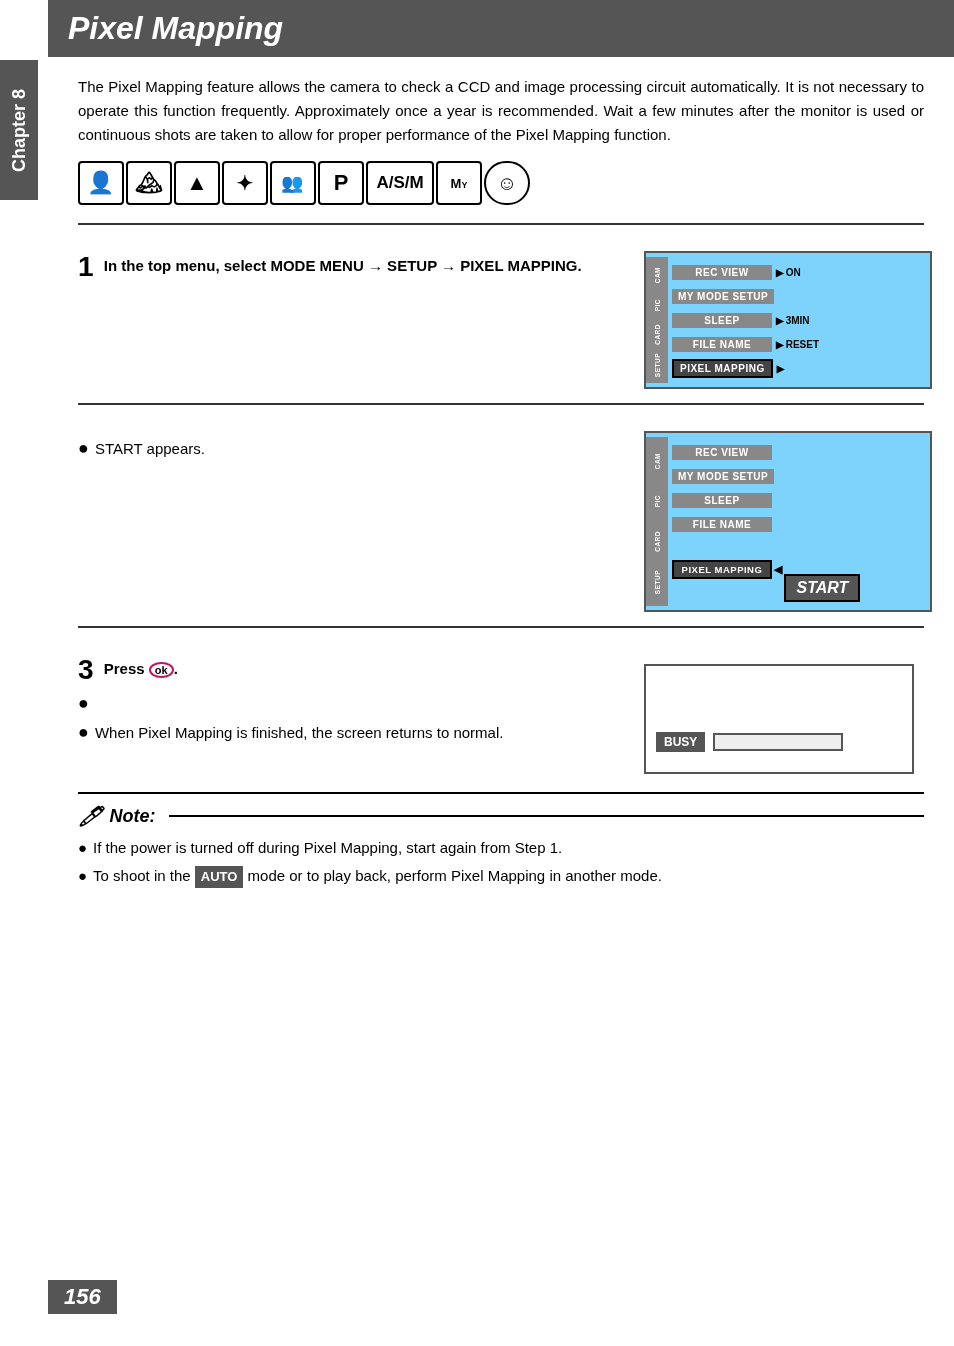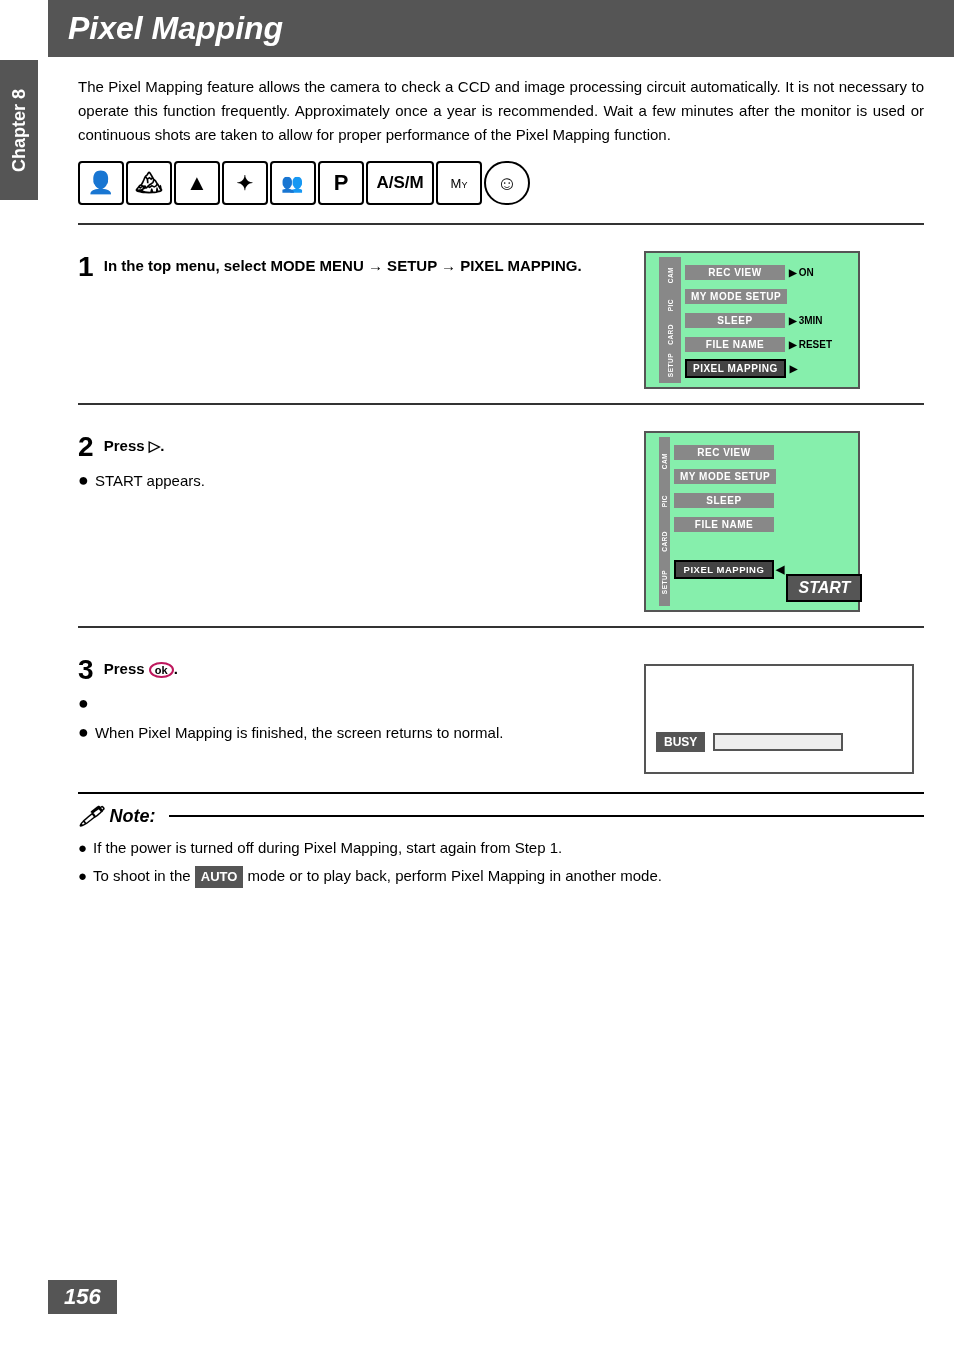--- a/index.html
+++ b/index.html
@@ -129,23 +129,23 @@
       margin-top: 4px;
     }
     .bullet-dot {
       font-size: 18px;
       line-height: 1.3;
     }
 
     
     .cam-screen {
       border: 2.5px solid #555;
-      background: #86efac;
-      width: 216px;
-      padding: 4px 13px;
+      background: #7dd3fc;
+      width: 288px;
+      padding: 4px 0;
       position: relative;
     }
     .cam-screen-inner {
       display: flex;
       flex-direction: row;
     }
     .cam-sidebar {
       width: 22px;
       background: #888;
       display: flex;
@@ -346,21 +346,21 @@
 
     <div class="mode-icon-box">
       <span style="font-size:22px;font-weight:bold;">P</span>
     </div>
 
     <div class="mode-icon-box" style="width:68px;">
       <span style="font-size:17px;font-weight:bold;">A/S/M</span>
     </div>
 
     <div class="mode-icon-box">
-      <span style="font-size:13px;font-weight:normal;">M<span style="font-size:9px;">Y</span></span>
+      <span style="font-size:13px;font-weight:bold;">M<span style="font-size:9px;">Y</span></span>
     </div>
 
     <div class="mode-icon-box rounded">
       <span style="font-size:20px;">☺</span>
     </div>
   </div>
 
   <div class="step-row-wrapper">
     <div class="step-row" style="border-top:none;">
       <div class="step-left">
@@ -413,24 +413,20 @@
             </div>
           </div>
         </div>
       </div>
     </div>
   </div>
 
   <div class="step-row-wrapper">
     <div class="step-row" style="border-top:none;">
       <div class="step-left">
-        <div>
-          <span class="step-number">2</span>
-          <span class="step-title"><strong>Press ▷.</strong></span>
-        </div>
         <div class="step-body">
           <div class="bullet-item">
             <span class="bullet-dot">●</span>
             <span>START appears.</span>
           </div>
         </div>
       </div>
       <div class="step-right">
         <div class="cam-screen">
           <div class="cam-screen-inner">

